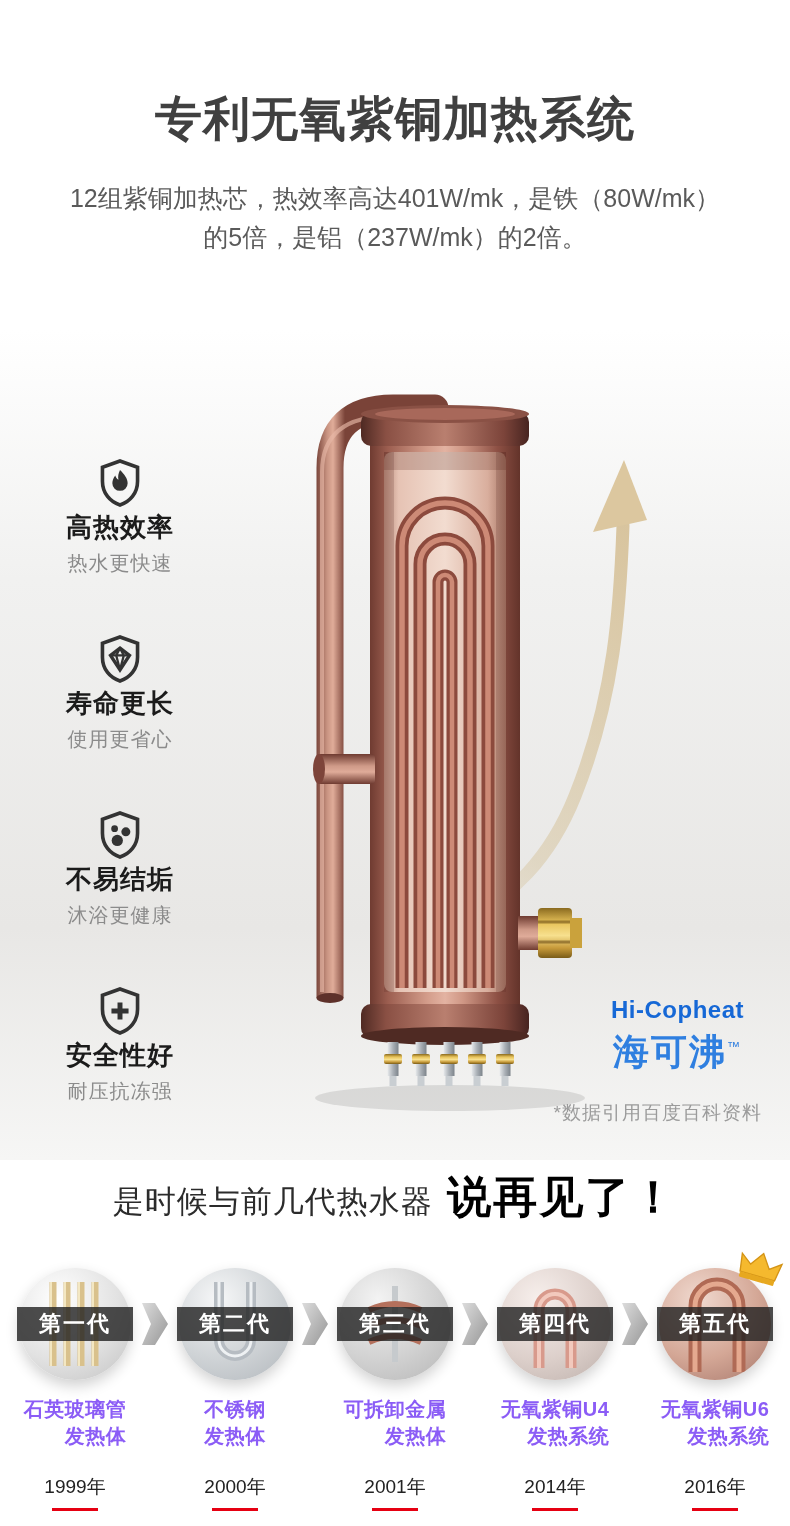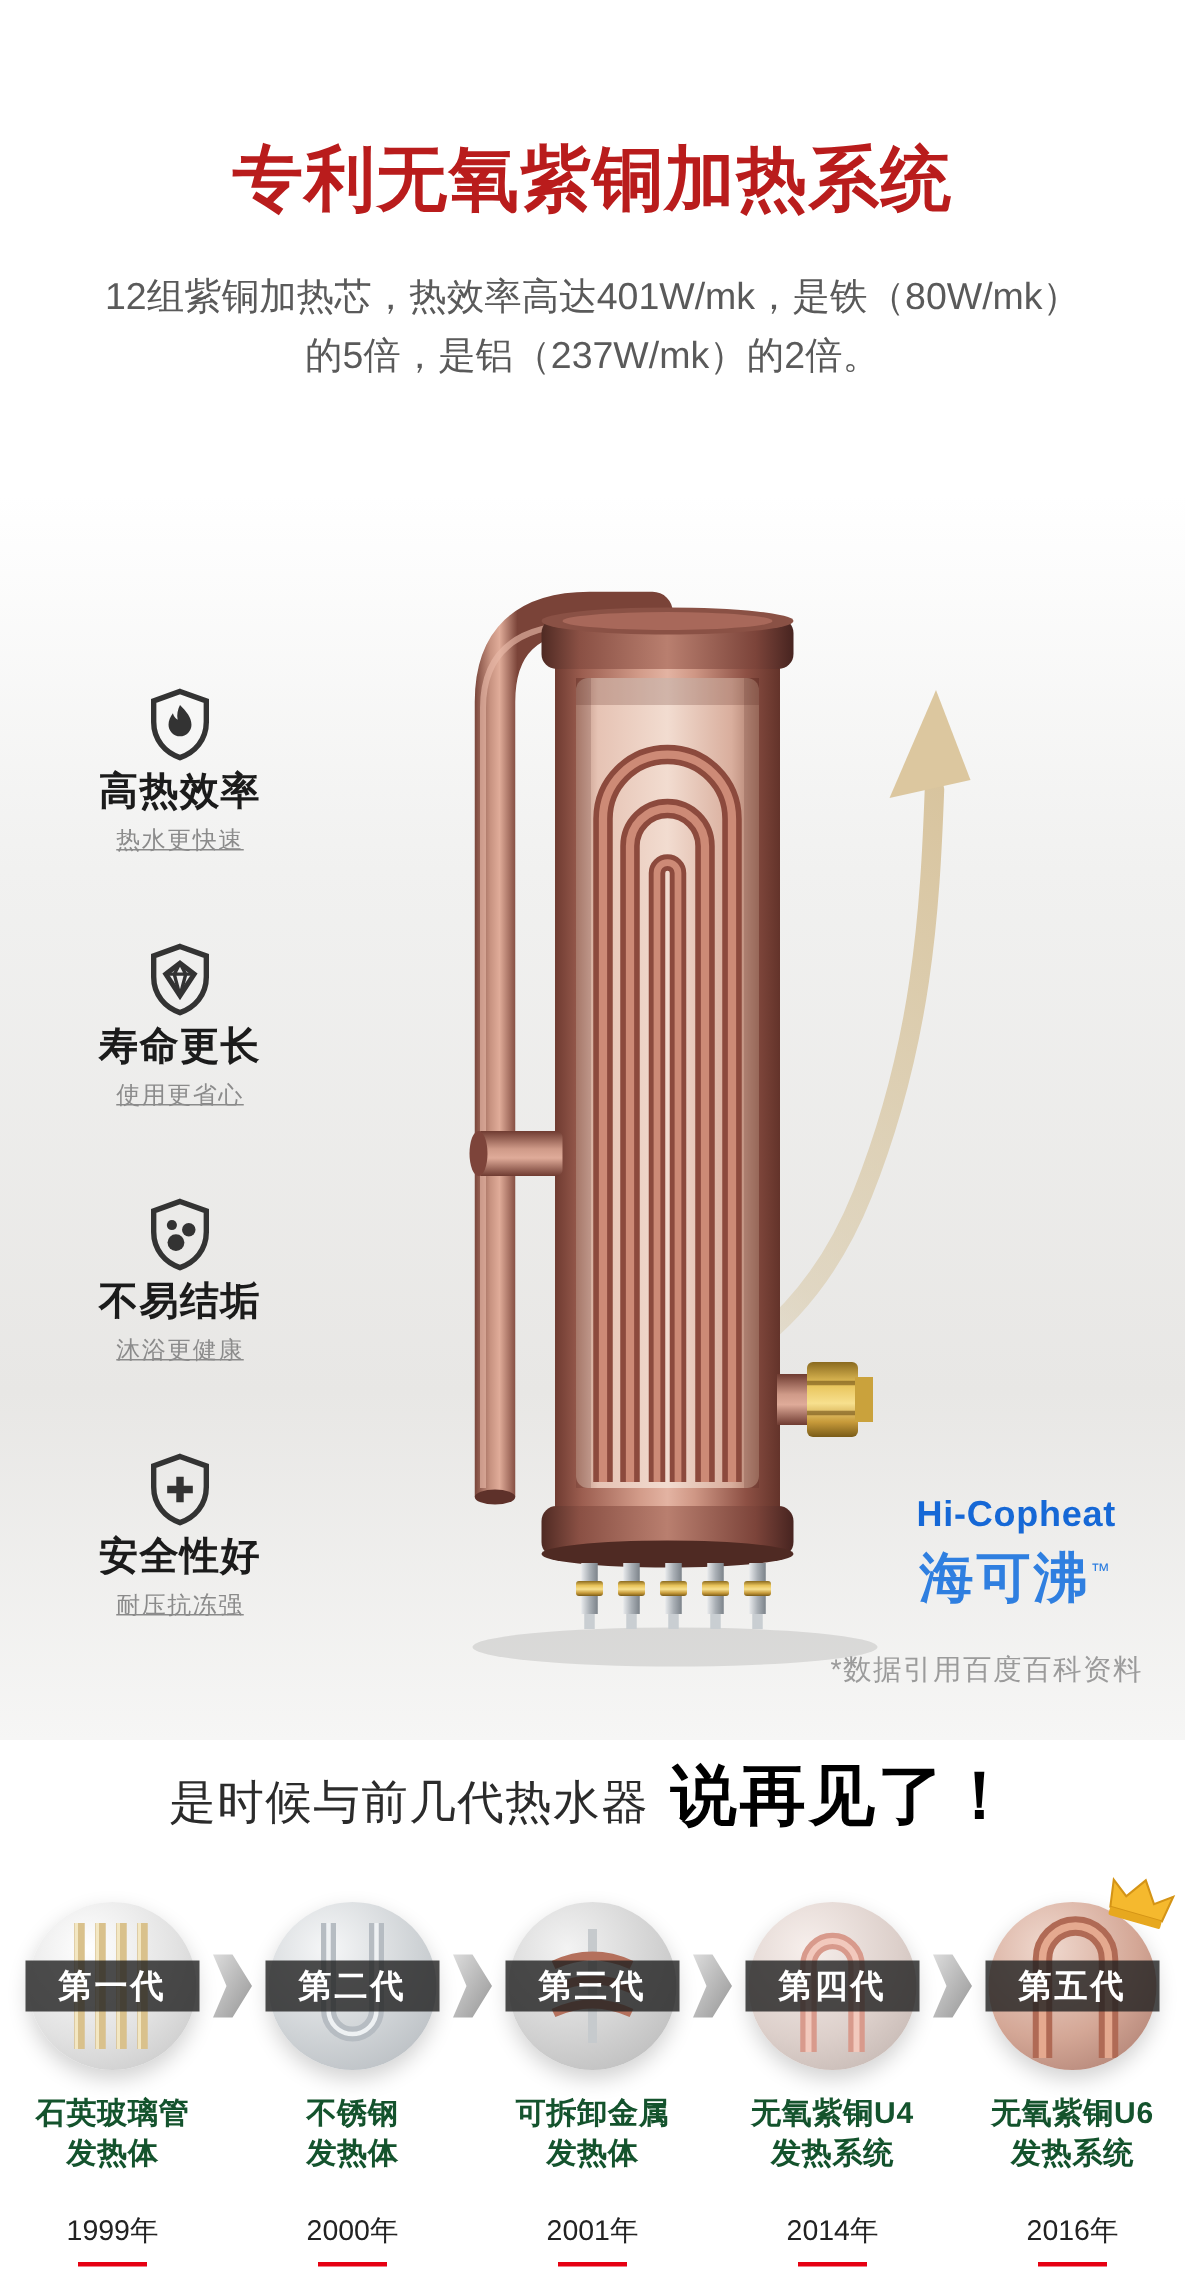--- a/index.html
+++ b/index.html
@@ -2,35 +2,35 @@
 <html><head>
 <meta charset="utf-8">
 <style>
   * { margin:0; padding:0; box-sizing:border-box; }
   html,body { background:#fff; }
   body { font-family:"Liberation Sans","DejaVu Sans",sans-serif; }
   .page { position:relative; width:790px; height:1526px; margin:0 auto; background:#fff; overflow:hidden; }
 
   
   .hero { position:absolute; top:0; left:0; width:790px; text-align:center; }
-  .page-title { margin-top:88px; font-size:47px; font-weight:800; color:#b91c1c; letter-spacing:1px; }
+  .page-title { margin-top:88px; font-size:47px; font-weight:800; color:#404040; letter-spacing:1px; }
   .patent-badge { display:inline-block; margin-top:26px; padding:5px 16px; font-size:24px; color:#fff;
     background:linear-gradient(90deg,#b00606,#ec1a1a 50%,#b00606); border-radius:3px;
     box-shadow:0 6px 18px rgba(230,0,0,.45), 0 0 10px rgba(230,0,0,.35); letter-spacing:.5px; }
   .desc { margin-top:28px; font-size:25px; color:#5a5a5a; line-height:1.55; }
 
   
   .showcase { position:absolute; top:330px; left:0; width:790px; height:830px;
     background:linear-gradient(180deg,#ffffff 0%, #f1f1f0 30%, #e8e7e5 72%, #f6f6f5 100%); }
 
   .features { position:absolute; left:50px; top:126px; width:140px; display:flex; flex-direction:column; gap:55px; }
   .feature { display:flex; flex-direction:column; align-items:center; text-align:center; }
   .f-icon svg { width:54px; height:54px; display:block; }
   .f-title { margin-top:0; font-size:26px; font-weight:700; color:#1b1b1b; letter-spacing:1px; }
-  .f-sub { margin-top:5px; font-size:16px; color:#8b8b8b; letter-spacing:1px;text-decoration:underline; }
+  .f-sub { margin-top:5px; font-size:20px; color:#8b8b8b; letter-spacing:1px; }
 
   .product-visual { position:absolute; left:275px; top:26px; width:400px; height:760px; }
 
   .brand { position:absolute; right:46px; top:666px; text-align:center; }
   .brand-en { font-size:24px; font-weight:700; color:#1668d6; letter-spacing:.5px; }
   .brand-cn { margin-top:4px; font-size:36px; font-weight:800; color:#2f7fe0; letter-spacing:2px; }
   .brand-cn sup { font-size:13px; font-weight:400; vertical-align:super; }
 
   .footnote { position:absolute; right:28px; top:770px; font-size:19px; color:#9b9b9b; letter-spacing:1px; }
 
@@ -48,21 +48,21 @@
   .disc svg { position:absolute; left:0; top:0; }
   .g1 .disc { background:radial-gradient(circle at 35% 28%, #ffffff, #e2e2e2 55%, #c2c2c2 100%); }
   .g2 .disc { background:radial-gradient(circle at 35% 28%, #f6f7f8, #cfd3d6 55%, #b1b6bb 100%); }
   .g3 .disc { background:radial-gradient(circle at 35% 28%, #f3f3f3, #d2d2d2 55%, #b5b5b5 100%); }
   .g4 .disc { background:radial-gradient(circle at 35% 28%, #f7efec, #ddd0cb 55%, #bcafaa 100%); }
   .g5 .disc { background:radial-gradient(circle at 35% 28%, #f0d9cf, #d4a796 55%, #a5766a 100%); }
   .gen-band { position:absolute; left:-2px; right:-2px; top:50%; transform:translateY(-50%); height:34px;
     background:rgba(32,32,32,.8); color:#fff; font-size:22px; font-weight:700; letter-spacing:2px;
     display:flex; align-items:center; justify-content:center; z-index:2; }
   .crown { position:absolute; top:-18px; right:-10px; transform:rotate(16deg); z-index:3; }
-  .gen-name { margin-top:16px; font-size:20px; font-weight:700; color:#14532d; text-align:center; line-height:1.35; letter-spacing:.5px; }
+  .gen-name { margin-top:16px; font-size:20px; font-weight:700; color:#8b5cf6; text-align:right; line-height:1.35; letter-spacing:.5px; }
   .gen-year { margin-top:24px; font-size:19px; color:#222; }
   .gen-line { width:46px; height:3px; margin-top:8px; background:#e60012; }
   .t-arrow { width:30px; margin-top:33px; display:flex; justify-content:center; }
 </style>
 </head>
 <body>
 
 <div class="page">
 
   <header class="hero">

